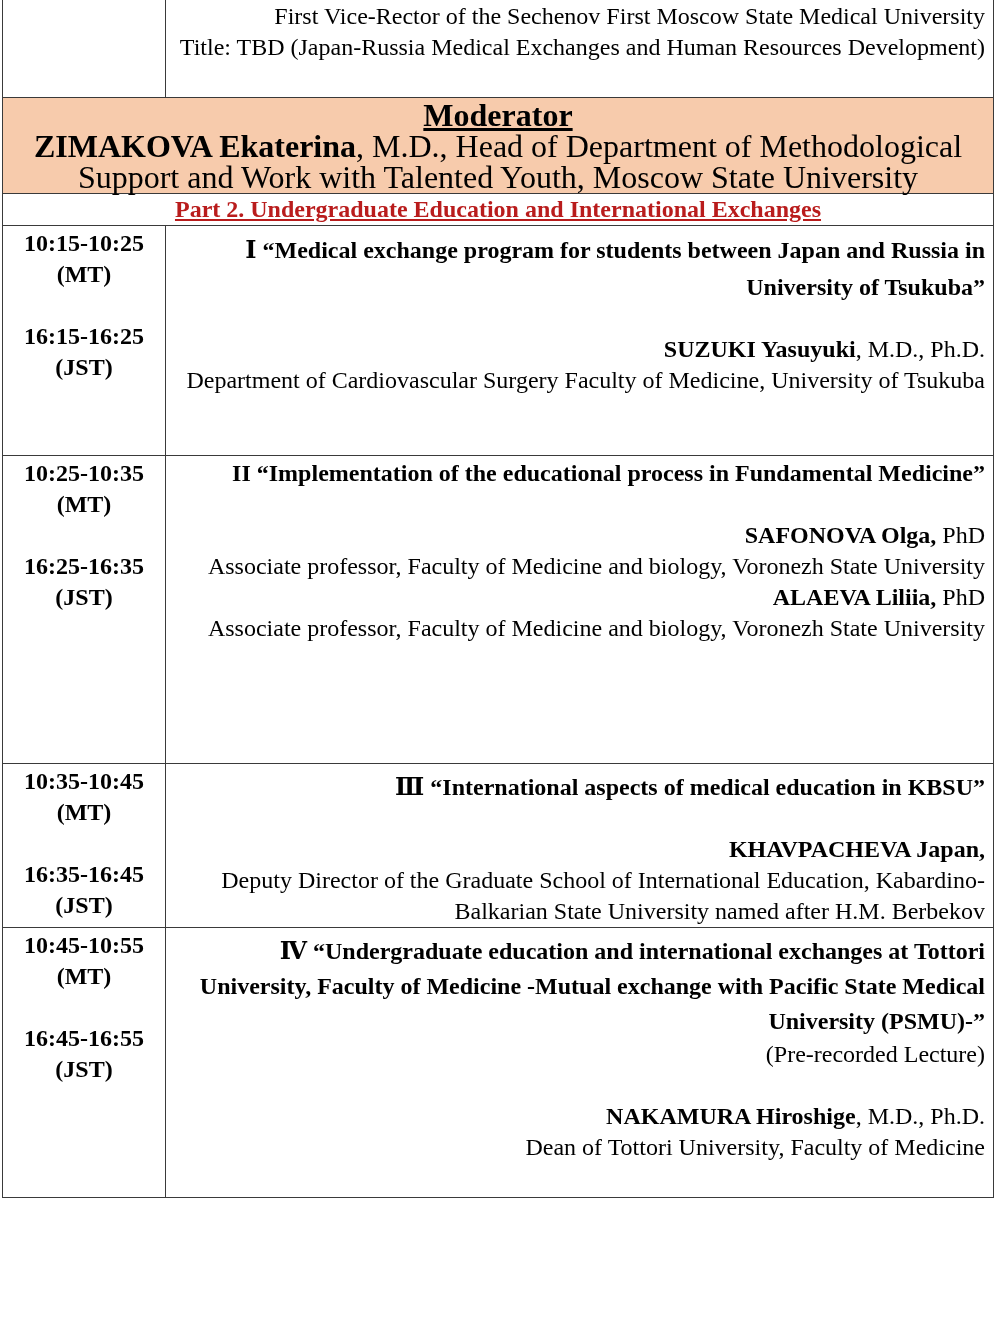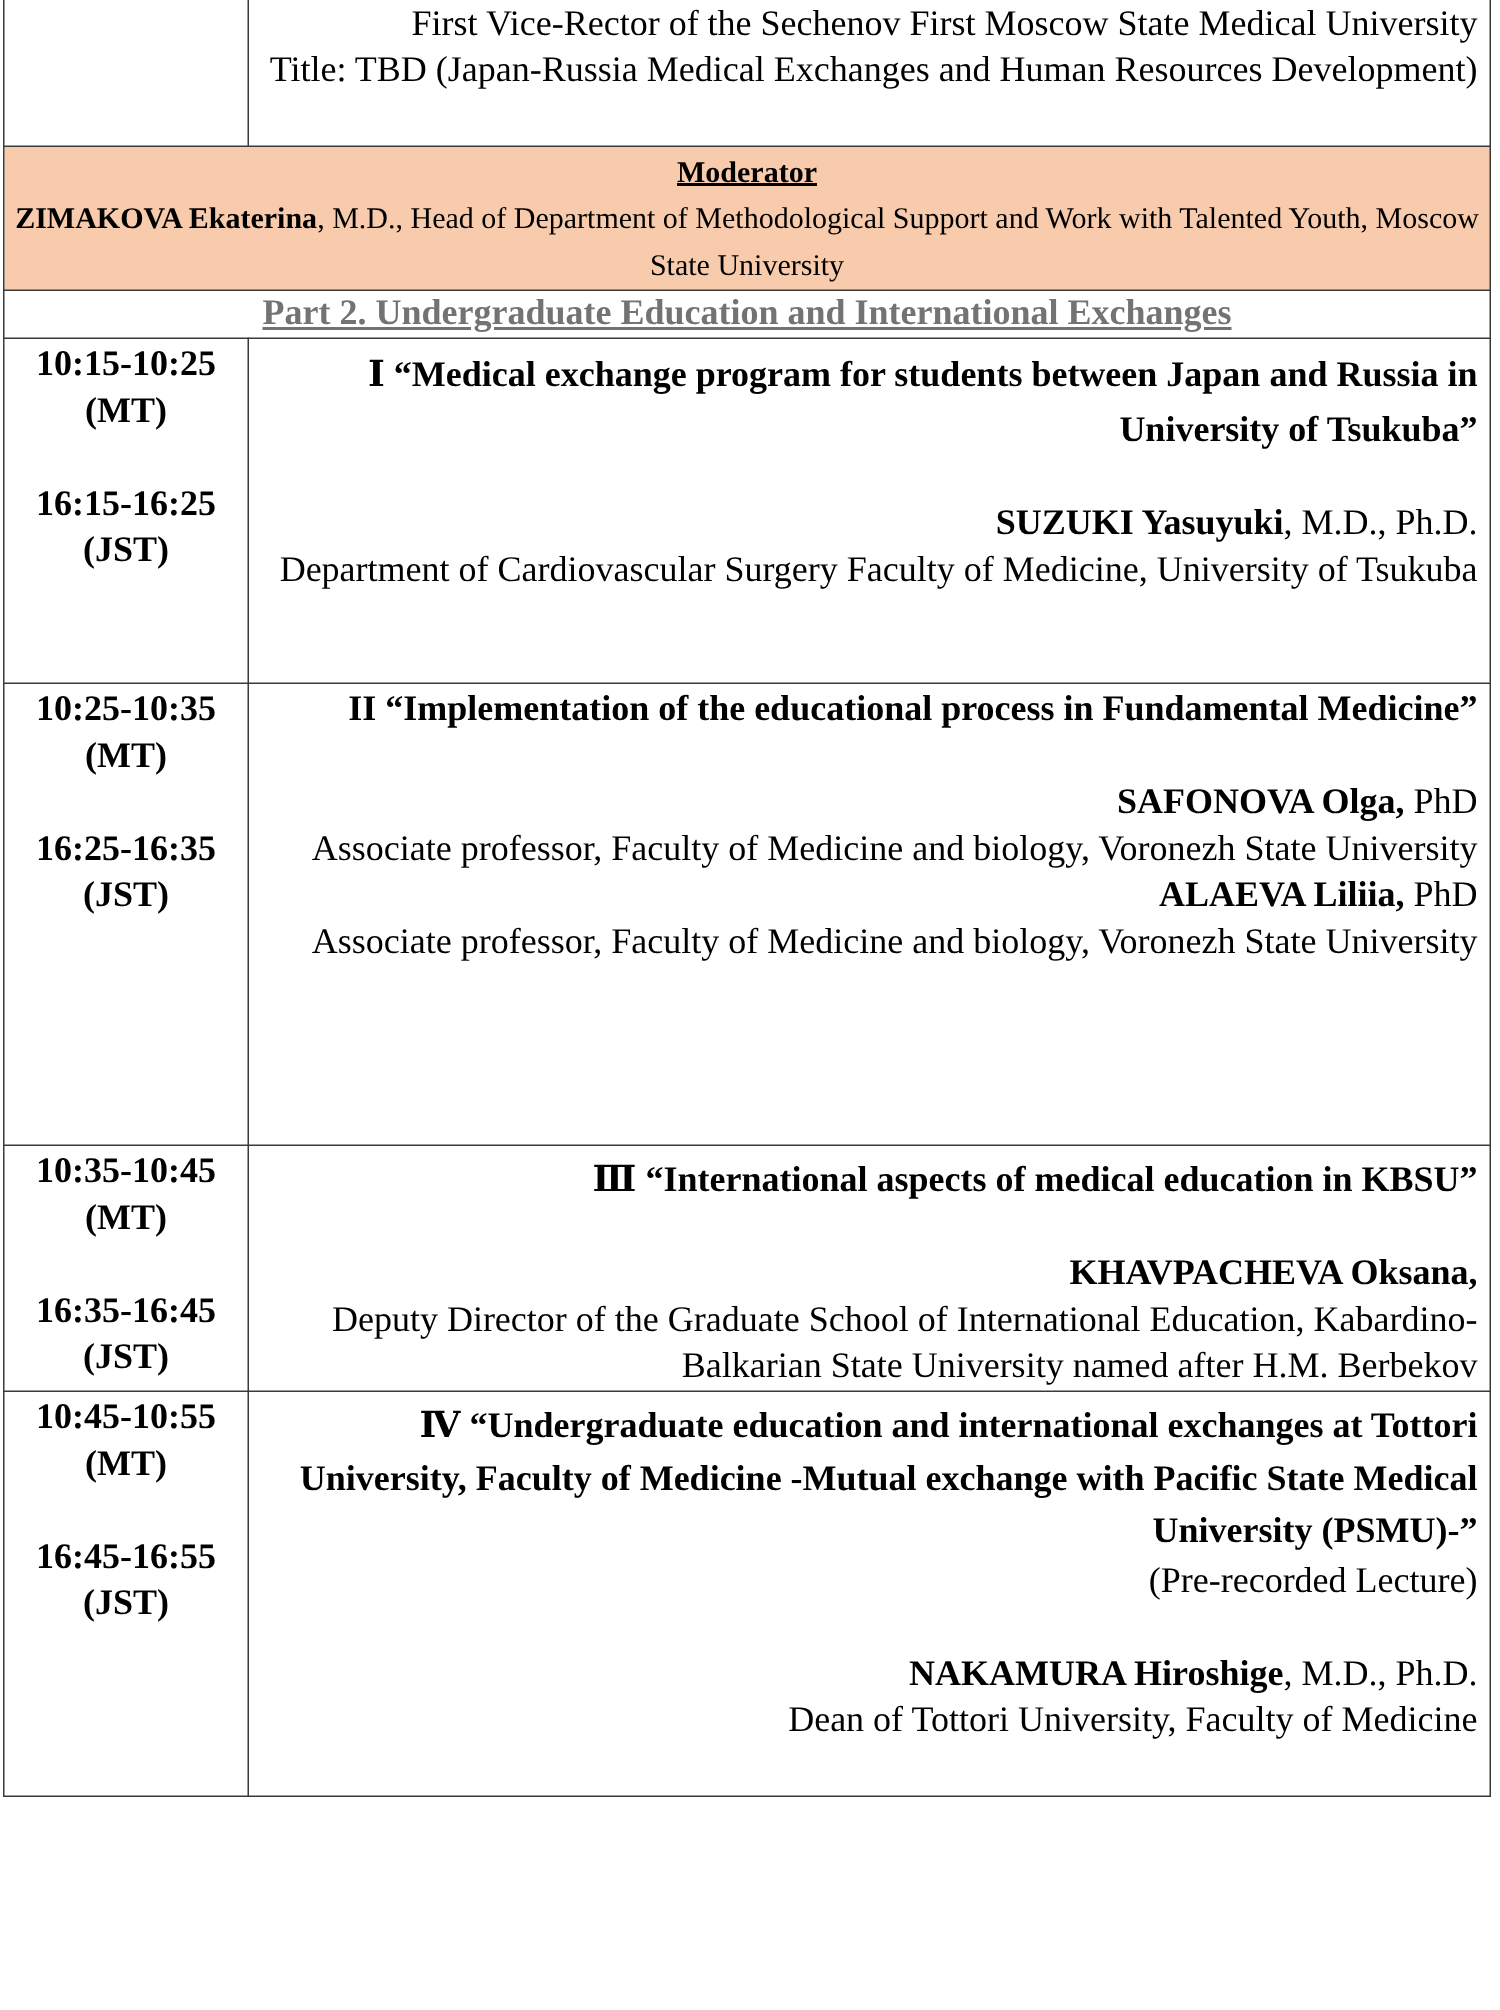--- a/index.html
+++ b/index.html
@@ -5,23 +5,23 @@
   html, body { margin: 0; padding: 0; background: #ffffff; }
   body { width: 1000px; height: 1340px; overflow: hidden; position: relative;
          font-family: "Liberation Serif", "DejaVu Serif", serif; color: #000; }
   table.sched { position: absolute; left: 2px; top: -2px; width: 992px; border-collapse: collapse; table-layout: fixed; }
   table.sched td { border: 1.5px solid #3a3a3a; vertical-align: top; padding: 0; }
   col.c1 { width: 163px; }
   .time { text-align: center; font-weight: bold; font-size: 24px; line-height: 31px; padding-top: 2px !important; }
   .time .gap { height: 31px; }
   .content { font-size: 24px; line-height: 31px; padding: 2px 8px 0 9px !important; text-align: right; }
   .b { font-weight: bold; }
-  .moderator { background: #f7cbac; text-align: center; font-size: 20px; line-height: 31px; padding: 2px 6px 0 6px !important; }
+  .moderator { background: #f7cbac; text-align: center; font-size: 32px; line-height: 31px; padding: 2px 6px 0 6px !important; }
   .moderator .mlabel { font-weight: bold; text-decoration: underline; }
-  .part { text-align: center; font-weight: bold; font-size: 24px; line-height: 30px; color: #737373; text-decoration: underline; padding: 0 !important; }
+  .part { text-align: center; font-weight: bold; font-size: 24px; line-height: 30px; color: #b91c1c; text-decoration: underline; padding: 0 !important; }
   .title-b { font-weight: bold; }
   .tline { line-height: 37px; margin-left: 24px; }
   .spacer { height: 31px; }
   .spacer-sm { height: 28px; }
 </style>
 </head>
 <body>
 
 <table class="sched">
   <colgroup>
@@ -88,21 +88,21 @@
     <td class="time">
       <div>10:35-10:45</div>
       <div>(MT)</div>
       <div class="gap"></div>
       <div>16:35-16:45</div>
       <div>(JST)</div>
     </td>
     <td class="content">
       <div class="title-b tline" style="padding-top:3px;"><span>Ⅲ</span> <span>“International aspects of medical education in KBSU”</span></div>
       <div class="spacer-sm"></div>
-      <div><span class="b">KHAVPACHEVA Oksana,</span><span></span></div>
+      <div><span class="b">KHAVPACHEVA Japan,</span><span></span></div>
       <div>Deputy Director of the Graduate School of International Education, Kabardino-Balkarian State University named after H.M. Berbekov</div>
     </td>
   </tr>
 
   <tr style="height:270px;">
     <td class="time">
       <div>10:45-10:55</div>
       <div>(MT)</div>
       <div class="gap"></div>
       <div>16:45-16:55</div>

